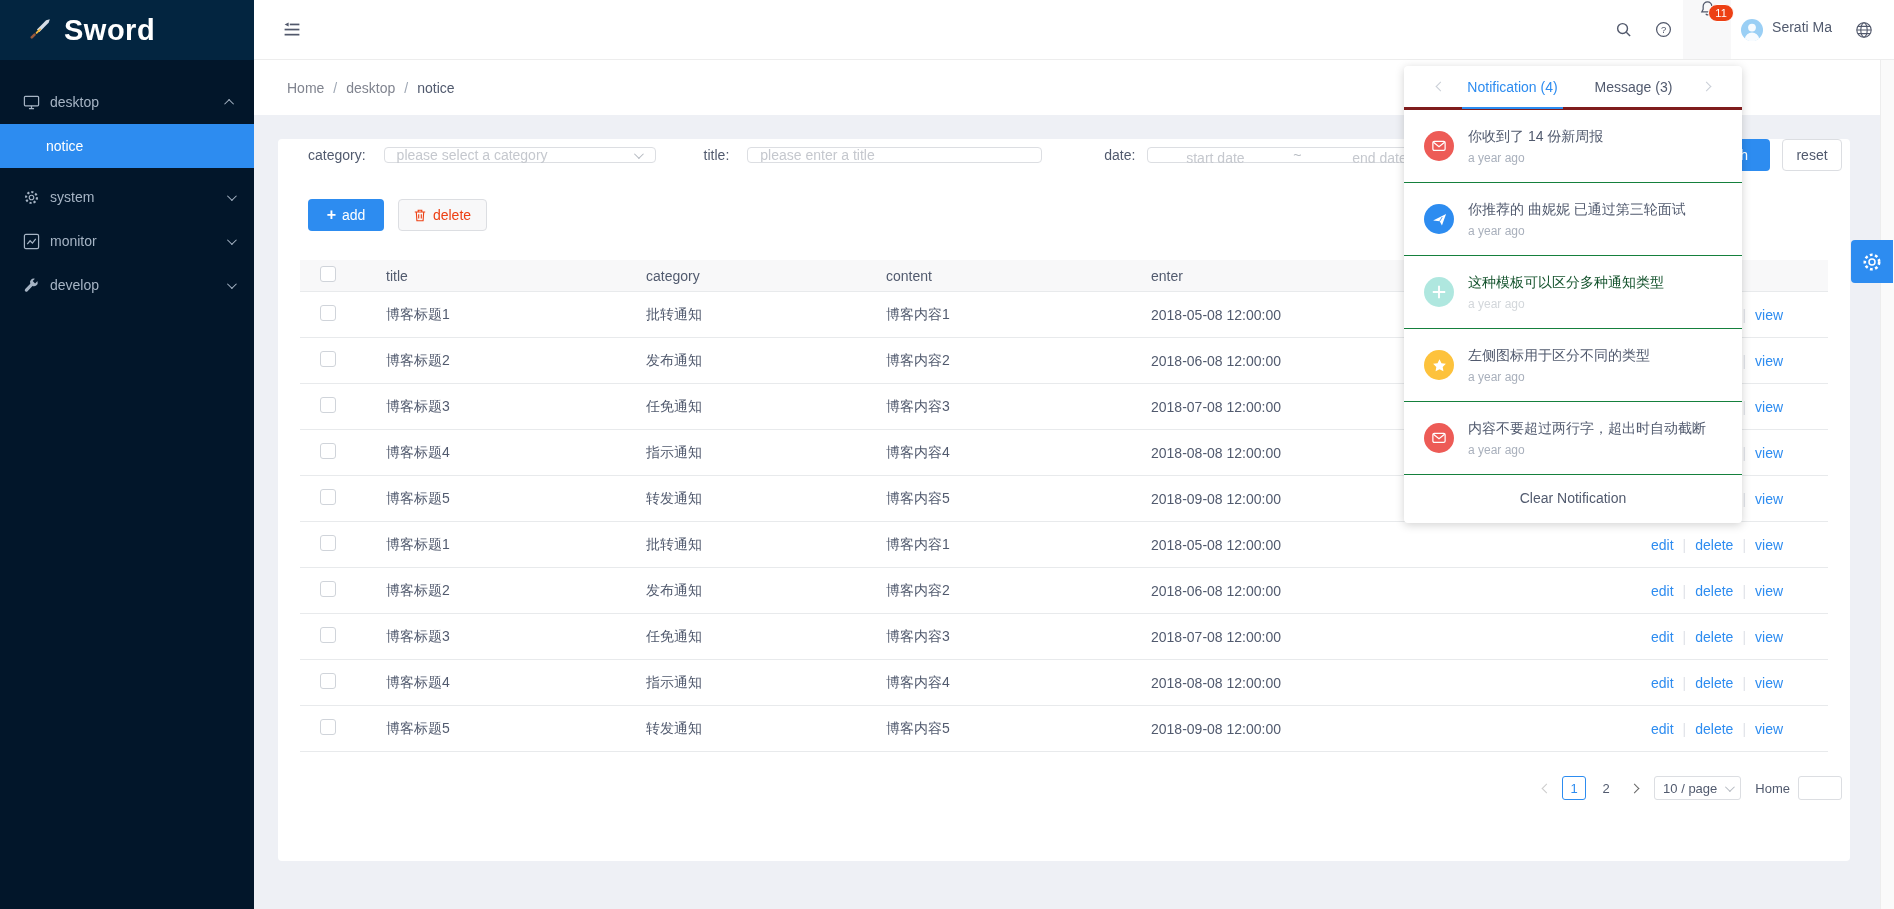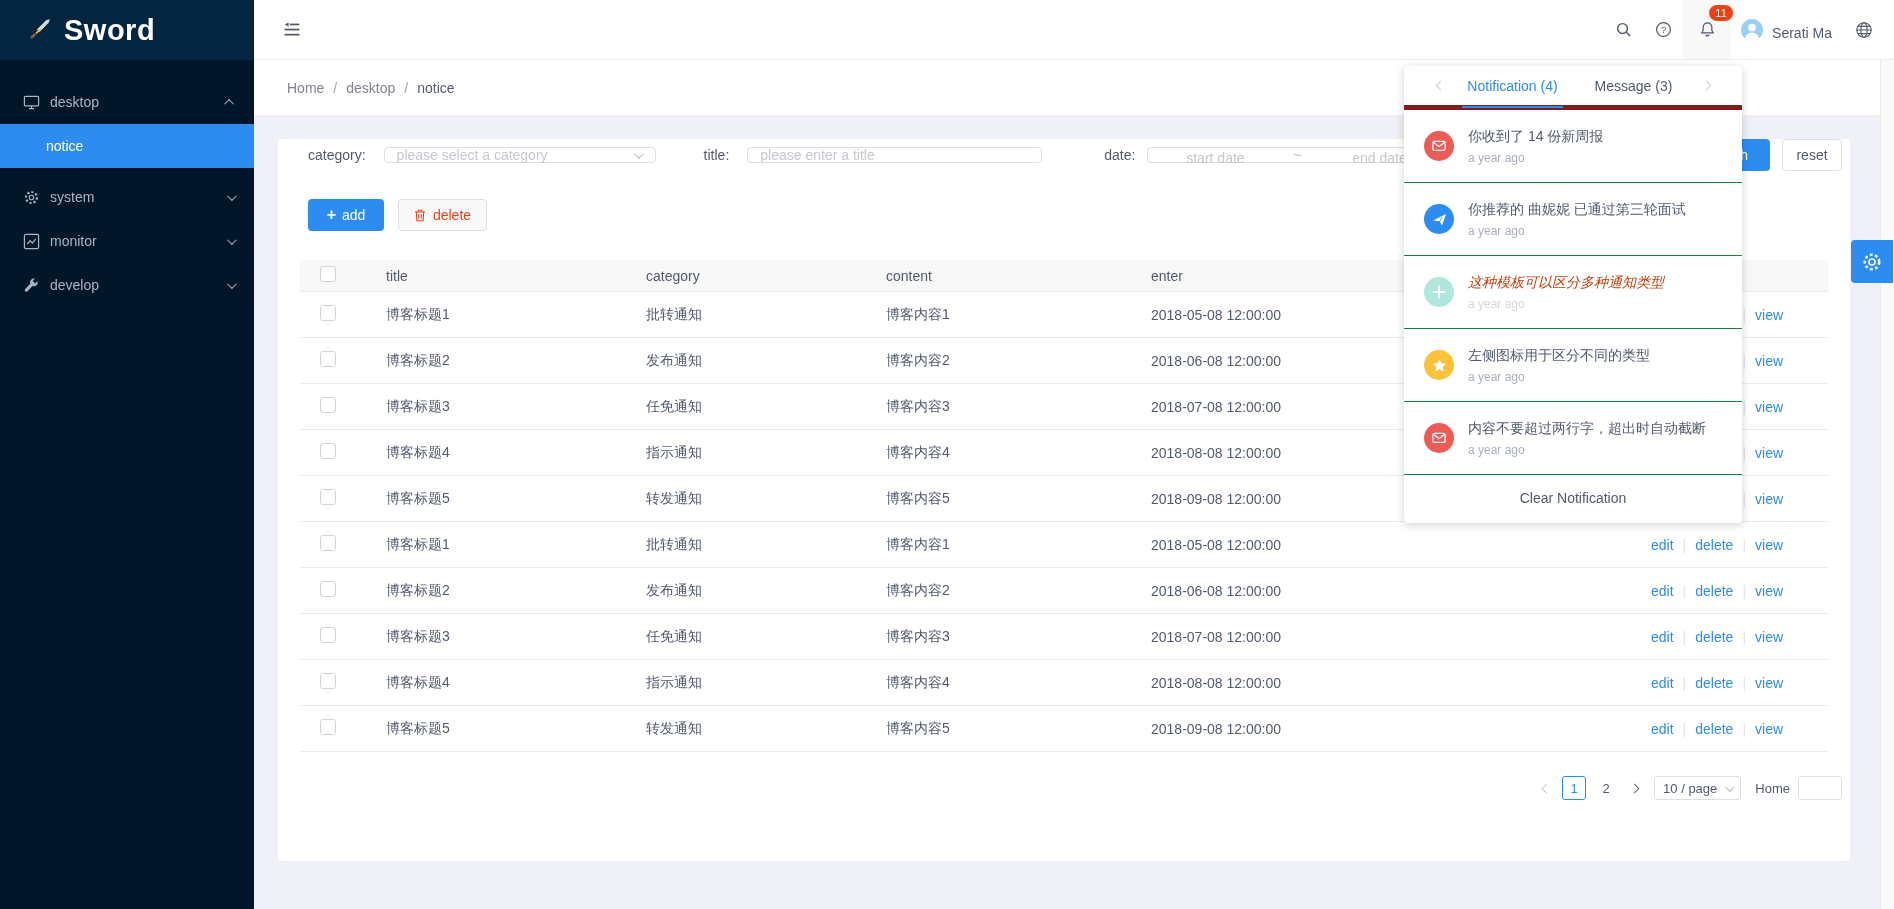--- a/index.html
+++ b/index.html
@@ -21,23 +21,23 @@
   .chev.down { transform:rotate(45deg) translateY(-2px); }
   .chev.up { transform:rotate(-135deg) translateY(-2px); }
   .chev.left { transform:rotate(135deg); }
   .chev.right { transform:rotate(-45deg); }
 
   
   .topbar { position:absolute; left:254px; top:0; right:0; height:60px; background:#fff; border-bottom:1px solid #ededed; display:flex; align-items:center; z-index:10; }
   .collapse-btn { margin-left:28px; background:none; border:none; cursor:pointer; display:flex; align-items:center; }
   .topbar-right { margin-left:auto; display:flex; align-items:center; height:100%; padding-right:12px; }
   .icon-btn { width:40px; height:100%; border:none; background:none; display:flex; align-items:center; justify-content:center; cursor:pointer; }
-  .bell-block { width:48px; height:100%; background:#f8f8f9; border:none; display:flex; align-items:center; justify-content:center; position:relative; cursor:pointer; }
+  .bell-block { width:48px; height:100%; background:#f8f8f9; border:none; display:flex; justify-content:center; position:relative; cursor:pointer; }
   .badge { position:absolute; top:4px; right:-3px; min-width:26px; height:18px; background:#ed4014; color:#fff; font-size:11px; line-height:16px; text-align:center; border-radius:9px; border:1px solid #fff; padding:0 4px; }
-  .user-block { display:flex; align-items:flex-end; margin:0 14px 0 10px; cursor:pointer; }
+  .user-block { display:flex; align-items:flex-start; margin:0 14px 0 10px; cursor:pointer; }
   .user-name { margin-left:9px; color:#515a6e; }
 
   
   .breadcrumb { position:absolute; left:254px; top:60px; right:0; height:55px; background:#fff; display:flex; align-items:center; padding-left:33px; }
   .bc-item { color:#80848f; cursor:pointer; }
   .bc-item.current { color:#515a6e; cursor:default; }
   .bc-sep { color:#9ea7b4; margin:0 9px; }
 
   
   .content { position:absolute; left:254px; top:115px; right:0; bottom:0; background:#eef0f5; }
@@ -90,31 +90,31 @@
   .pg-arrow.disabled { color:#ccc; cursor:default; }
   .pg-num { min-width:24px; height:24px; display:flex; align-items:center; justify-content:center; margin:0 4px; border-radius:3px; cursor:pointer; color:#515a6e; }
   .pg-num.active { border:1px solid #2d8cf0; color:#2d8cf0; }
   .pg-size { height:24px; border:1px solid #dcdee2; border-radius:3px; margin-left:8px; padding:0 8px; display:flex; align-items:center; color:#515a6e; cursor:pointer; }
   .pg-size .chev { color:#b5bac1; margin-left:8px; }
   .pg-goto-label { margin:0 8px 0 14px; color:#515a6e; }
   .pg-goto { width:44px; height:24px; border:1px solid #dcdee2; border-radius:3px; outline:none; padding:0 6px; }
 
   
   .notif-panel { position:absolute; left:1404px; top:66px; width:338px; height:457px; background:#fff; border-radius:4px; box-shadow:0 2px 10px rgba(0,0,0,.18); z-index:200; }
-  .panel-tabs { height:44px; display:flex; align-items:center; border-bottom:5px solid #7f1d1d; padding:0 24px; }
+  .panel-tabs { height:44px; display:flex; align-items:center; border-bottom:3px solid #7f1d1d; padding:0 24px; }
   .tab-arrow { width:24px; display:flex; justify-content:center; color:#c9ced6; cursor:pointer; }
   .panel-tab { flex:1; text-align:center; height:44px; line-height:44px; color:#515a6e; cursor:pointer; position:relative; }
   .panel-tab.active { color:#2d8cf0; }
   .panel-tab.active::after { content:""; position:absolute; left:8%; right:8%; bottom:0; height:2px; background:#2d8cf0; }
   .notif-item { height:73px; display:flex; align-items:center; padding:0 16px 0 20px; border-bottom:1px solid #15803d; cursor:pointer; }
   .n-icon { width:30px; height:30px; border-radius:50%; display:flex; align-items:center; justify-content:center; margin-right:14px; flex:none; color:#fff; }
   .n-text { flex:1; min-width:0; }
   .n-title { color:#515a6e; font-size:14px; white-space:nowrap; overflow:hidden; }
   .n-time { color:#a9b0bc; font-size:12px; margin-top:5px; }
-  .notif-item.read .n-title { color:#c2410c;font-style:italic; }
+  .notif-item.read .n-title { color:#14532d; }
   .notif-item.read .n-time { color:#d3d7db; }
   .notif-item.read .n-icon { opacity:.55; }
   .panel-footer { height:45px; display:flex; align-items:center; justify-content:center; color:#515a6e; cursor:pointer; }
 
   
   .settings-fab { position:absolute; right:1px; top:240px; width:42px; height:43px; background:#2d8cf0; border:none; border-radius:4px 0 0 4px; display:flex; align-items:center; justify-content:center; cursor:pointer; z-index:150; }
   .scroll-strip { position:absolute; right:0; top:0; width:14px; height:100%; background:#fafafa; border-left:1px solid #ededed; z-index:5; }
 </style>
 </head>
 <body>

